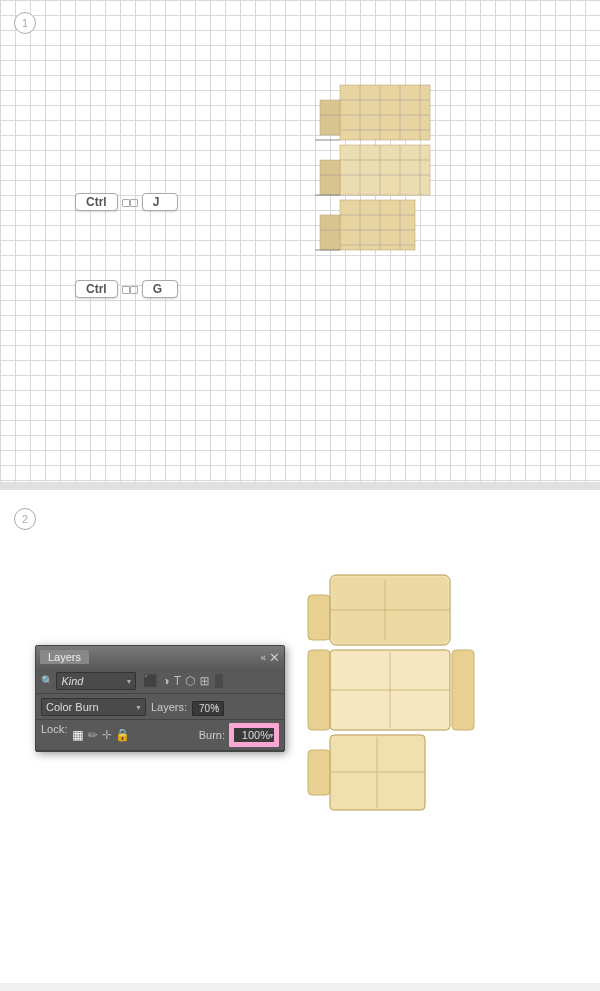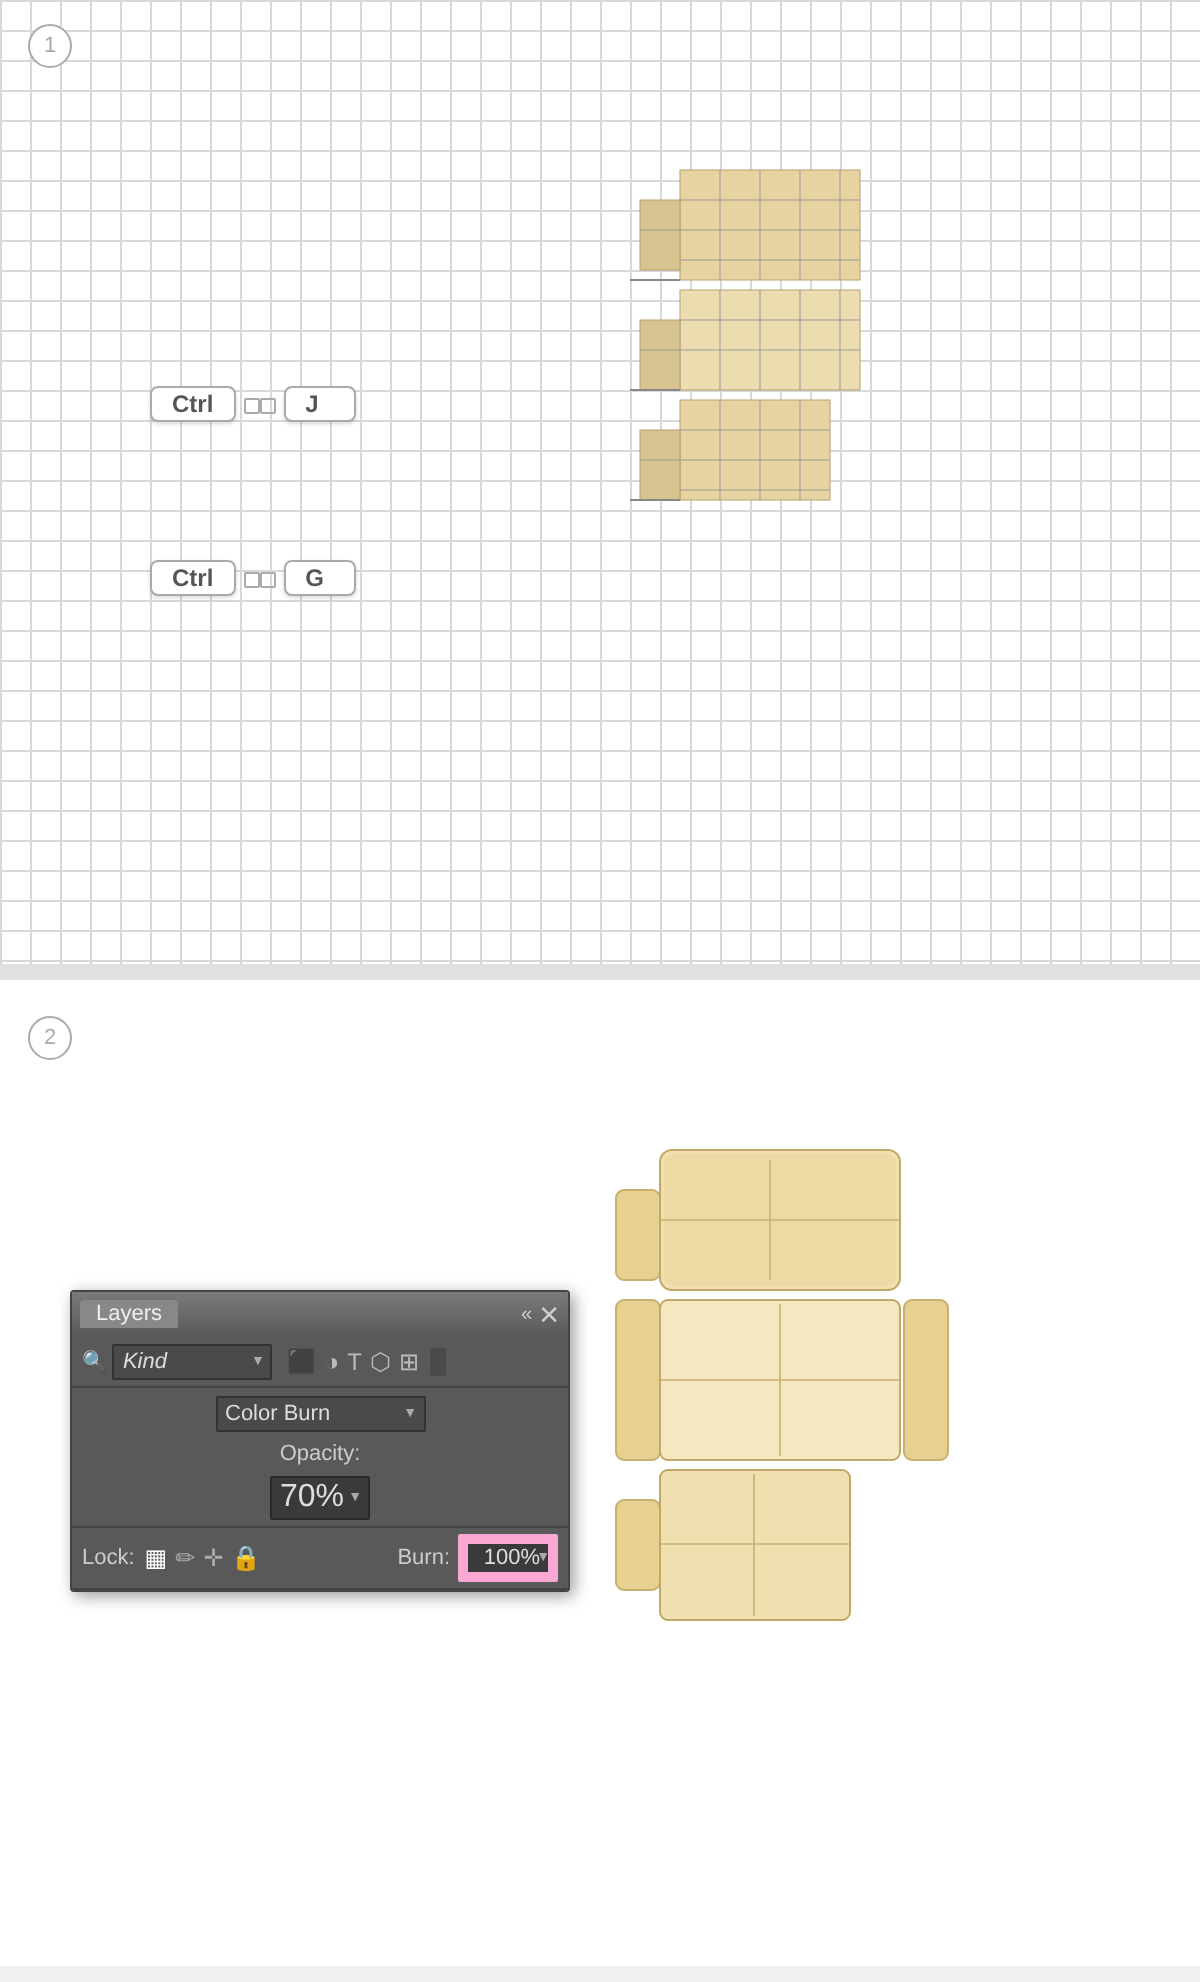--- a/index.html
+++ b/index.html
@@ -212,21 +212,20 @@
     }
 
     
     .blend-row {
       background: #595959;
       display: flex;
       align-items: center;
       padding: 3px 5px;
       gap: 5px;
       border-bottom: 1px solid #444;
-      flex-direction: column;
     }
 
     .blend-select {
       background: #4a4a4a;
       border: 1px solid #333;
       color: #ddd;
       font-size: 11px;
       padding: 2px 4px;
       width: 105px;
       border-radius: 1px;
@@ -235,32 +234,31 @@
 
     .opacity-label {
       color: #ccc;
       font-size: 11px;
     }
 
     .opacity-input {
       background: #3a3a3a;
       border: 1px solid #2a2a2a;
       color: #ddd;
-      font-size: 16px;
-      width: 50px;
+      font-size: 10px;
+      width: 32px;
       padding: 1px 4px;
-      text-align: left;
+      text-align: right;
       border-radius: 1px;
     }
 
     
     .lock-row {
       background: #595959;
       display: flex;
-      align-items: center;
       padding: 3px 5px;
       gap: 5px;
       border-bottom: 1px solid #444;
     }
 
     .lock-label {
       color: #ccc;
       font-size: 11px;
     }
 
@@ -477,21 +475,21 @@
           <option>Multiply</option>
           <option selected="">Color Burn</option>
           <option>Linear Burn</option>
           <option>Lighten</option>
           <option>Screen</option>
           <option>Overlay</option>
           <option>Soft Light</option>
           <option>Hard Light</option>
         </select>
       </div>
-      <span class="opacity-label">Opacity:</span>
+      <span class="opacity-label">Layers:</span>
       <div class="opacity-wrapper">
         <input type="text" class="opacity-input" value="70%" style="">
       </div>
     </div>
 
     <div class="lock-row">
       <span class="lock-label">Lock:</span>
       <div class="lock-icons">
         <span class="lock-icon active">▦</span>
         <span class="lock-icon">✏</span>

